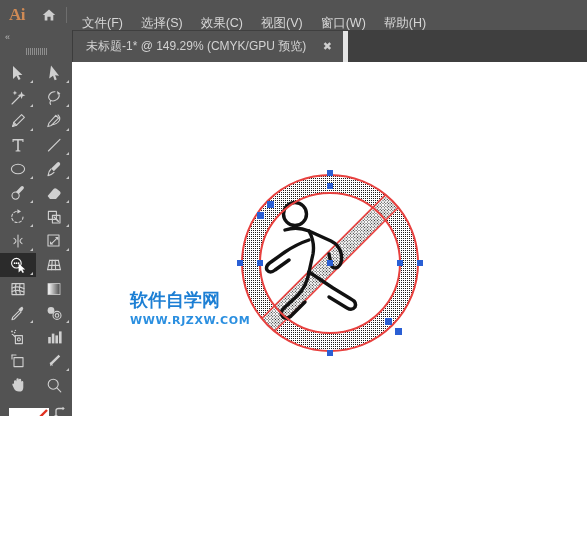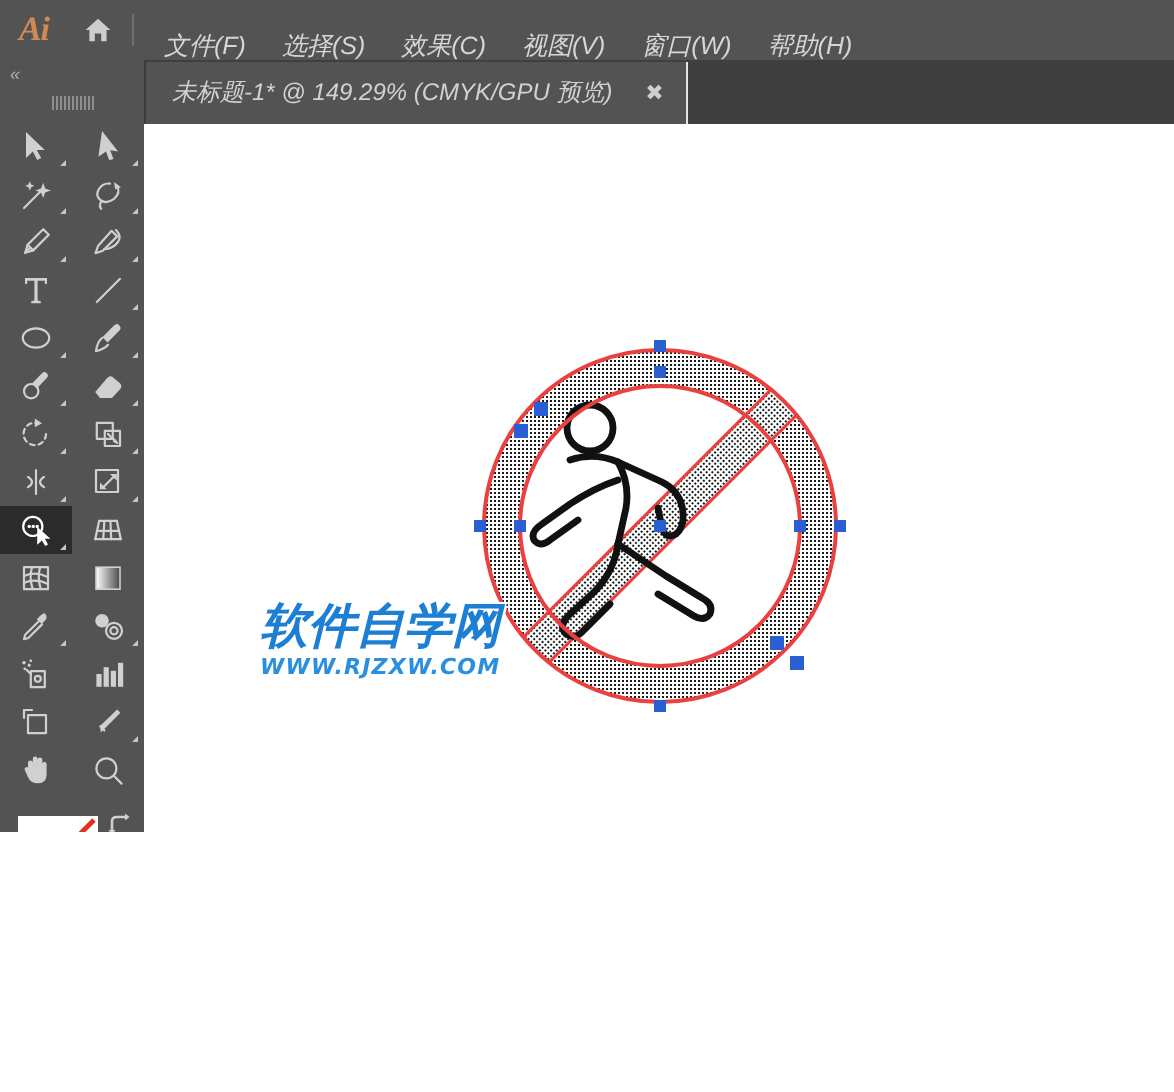--- a/index.html
+++ b/index.html
@@ -2,21 +2,21 @@
 <html><head>
 <meta charset="utf-8">
 <style>
   html,body{margin:0;padding:0;}
   body{
     width:587px;height:546px;overflow:hidden;
     background:#ffffff;
     font-family:"Liberation Sans","DejaVu Sans",sans-serif;
     -webkit-font-smoothing:antialiased;
   }
-  #app{position:relative;width:587px;height:416px;overflow:hidden;background:#ec4899;font-style:italic;}
+  #app{position:relative;width:587px;height:416px;overflow:hidden;background:#ec4899;}
 
   
   .menubar{
     position:absolute;left:0;top:0;width:587px;height:30px;
     background:#535353;display:flex;align-items:center;
   }
   .ai-logo{
     width:34px;height:30px;display:flex;align-items:center;justify-content:center;
     color:#cf8a55;font-size:17px;font-weight:bold;letter-spacing:-0.5px;
     font-family:"Liberation Serif","DejaVu Serif",serif;
@@ -29,21 +29,21 @@
     display:flex;align-items:center;white-space:nowrap;cursor:default;margin-top:16px;
   }
 
   
   .tabbar{
     position:absolute;left:72px;top:30px;width:515px;height:32px;
     background:#3f3f3f;display:flex;align-items:flex-end;
   }
   .doc-tab{
     height:31px;background:#535353;display:flex;align-items:center;
-    padding:0 8px 0 14px;border-right:1px solid #e5e5e5;
+    padding:0 8px 0 14px;border-right:5px solid #e5e5e5;
   }
   .doc-tab-title{color:#d2d2d2;font-size:12px;white-space:nowrap;}
   .tab-close{
     margin-left:13px;width:16px;height:16px;display:flex;align-items:center;
     justify-content:center;color:#cfcfcf;font-size:11px;font-weight:bold;
   }
 
   
   .toolpanel{
     position:absolute;left:0;top:30px;width:72px;height:516px;
@@ -101,24 +101,23 @@
   .canvas{
     position:absolute;left:72px;top:62px;width:515px;height:484px;
     background:#ffffff;overflow:hidden;
   }
   .artwork{position:absolute;left:163px;top:106px;width:190px;height:190px;}
 
   
   .watermark{position:absolute;left:58px;top:224px;width:152px;height:48px;pointer-events:none;}
   .wm-cn{
     font-family:"DejaVu Sans","Liberation Sans",sans-serif;
-    font-size:24px;font-weight:bold;color:#1d7fd4;letter-spacing:0px;
+    font-size:18px;font-weight:bold;color:#1d7fd4;letter-spacing:0px;
     line-height:28px;
     text-shadow:1px 1px 0 #ffffff,-1px -1px 0 #ffffff,1px -1px 0 #ffffff,-1px 1px 0 #ffffff;
-    margin-top:13px;
   }
   .wm-en{
     font-family:"DejaVu Sans","Liberation Sans",sans-serif;
     font-size:11px;font-weight:bold;color:#2b8fe0;letter-spacing:0.6px;
     line-height:14px;
     text-shadow:1px 1px 0 #ffffff,-1px -1px 0 #ffffff,1px -1px 0 #ffffff,-1px 1px 0 #ffffff;
   }
 </style>
 </head>
 <body>

